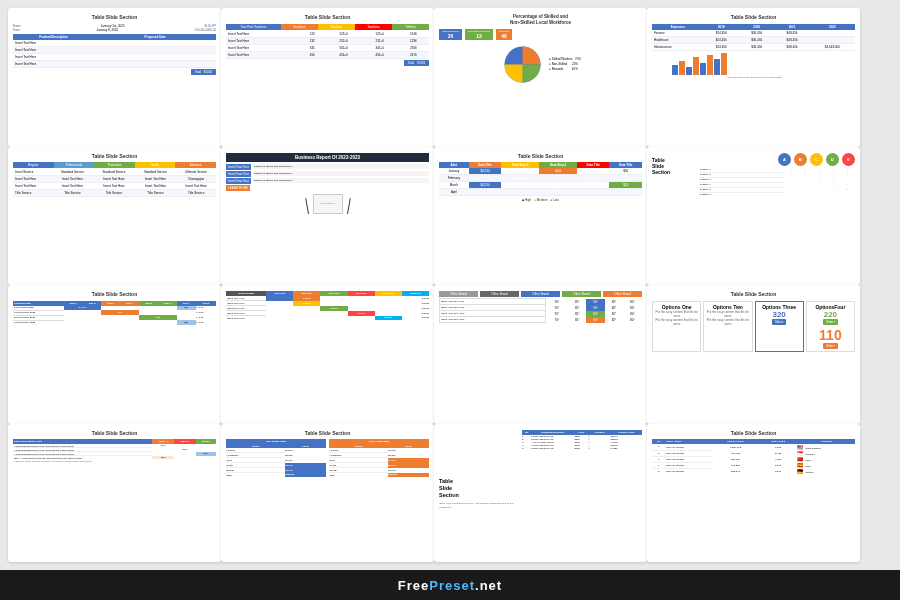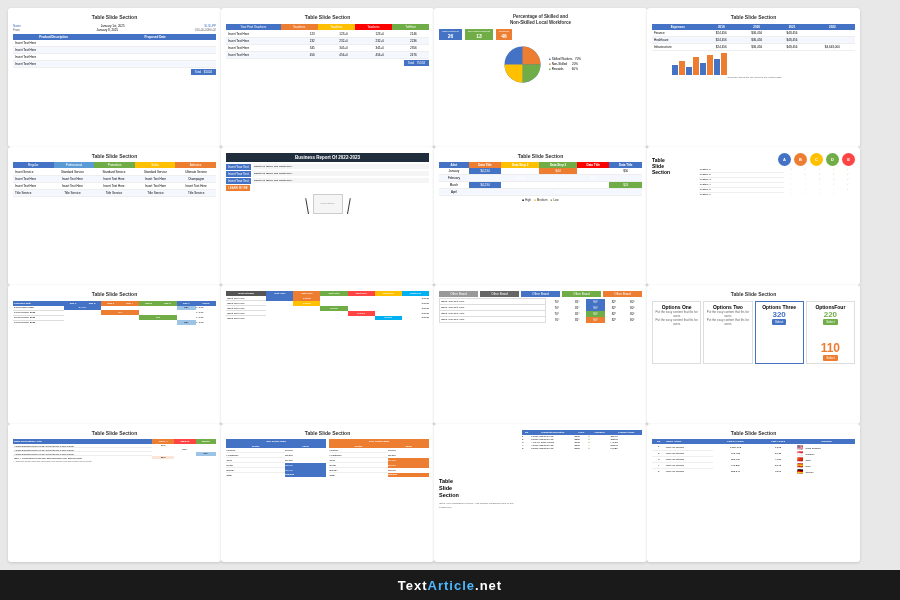--- a/index.html
+++ b/index.html
@@ -649,21 +649,21 @@
       </div>
       <div style="flex:1;border:0.5px solid #4472c4;padding:2px;font-size:2.5px;text-align:center;">
         <div style="font-size:5px;font-weight:bold;">Options Three</div>
         <div style="font-size:8px;font-weight:bold;color:#4472c4;">320</div>
         <div style="background:#4472c4;color:#fff;font-size:3px;padding:1px 3px;display:inline-block;border-radius:1px;">Select</div>
       </div>
       <div style="flex:1;border:0.5px solid #ddd;padding:2px;font-size:2.5px;text-align:center;">
         <div style="font-size:5px;font-weight:bold;">OptionsFour</div>
         <div style="font-size:8px;font-weight:bold;color:#70ad47;">220</div>
         <div style="background:#70ad47;color:#fff;font-size:3px;padding:1px 3px;display:inline-block;border-radius:1px;">Select</div>
-        <div style="font-size:12px;font-weight:bold;color:#ed7d31;margin-top:16px;">110</div>
+        <div style="font-size:14px;font-weight:bold;color:#ed7d31;margin-top:2px;">110</div>
         <div style="background:#ed7d31;color:#fff;font-size:3px;padding:1px 3px;display:inline-block;border-radius:1px;">Select</div>
       </div>
     </div>
   </div>
 
   <div class="slide-card">
     <div class="slide-title">Table Slide Section</div>
     <table style="width:100%;font-size:2.5px;border-collapse:collapse;">
       <thead>
         <tr>
@@ -893,15 +893,15 @@
           <td style="font-size:5px;">🇩🇪 <span style="font-size:2px;">Germany</span></td>
         </tr>
       </tbody>
     </table>
   </div>
 
 </div>
 
 <div class="watermark">
   <span>
-    <span style="color:#fff;">Text</span><span style="color:#4db8ff;">Article</span><span style="color:#fff;">.net</span>
+    <span style="color:#fff;">Free</span><span style="color:#4db8ff;">Preset</span><span style="color:#fff;">.net</span>
   </span>
 </div>
 
 </body></html>

